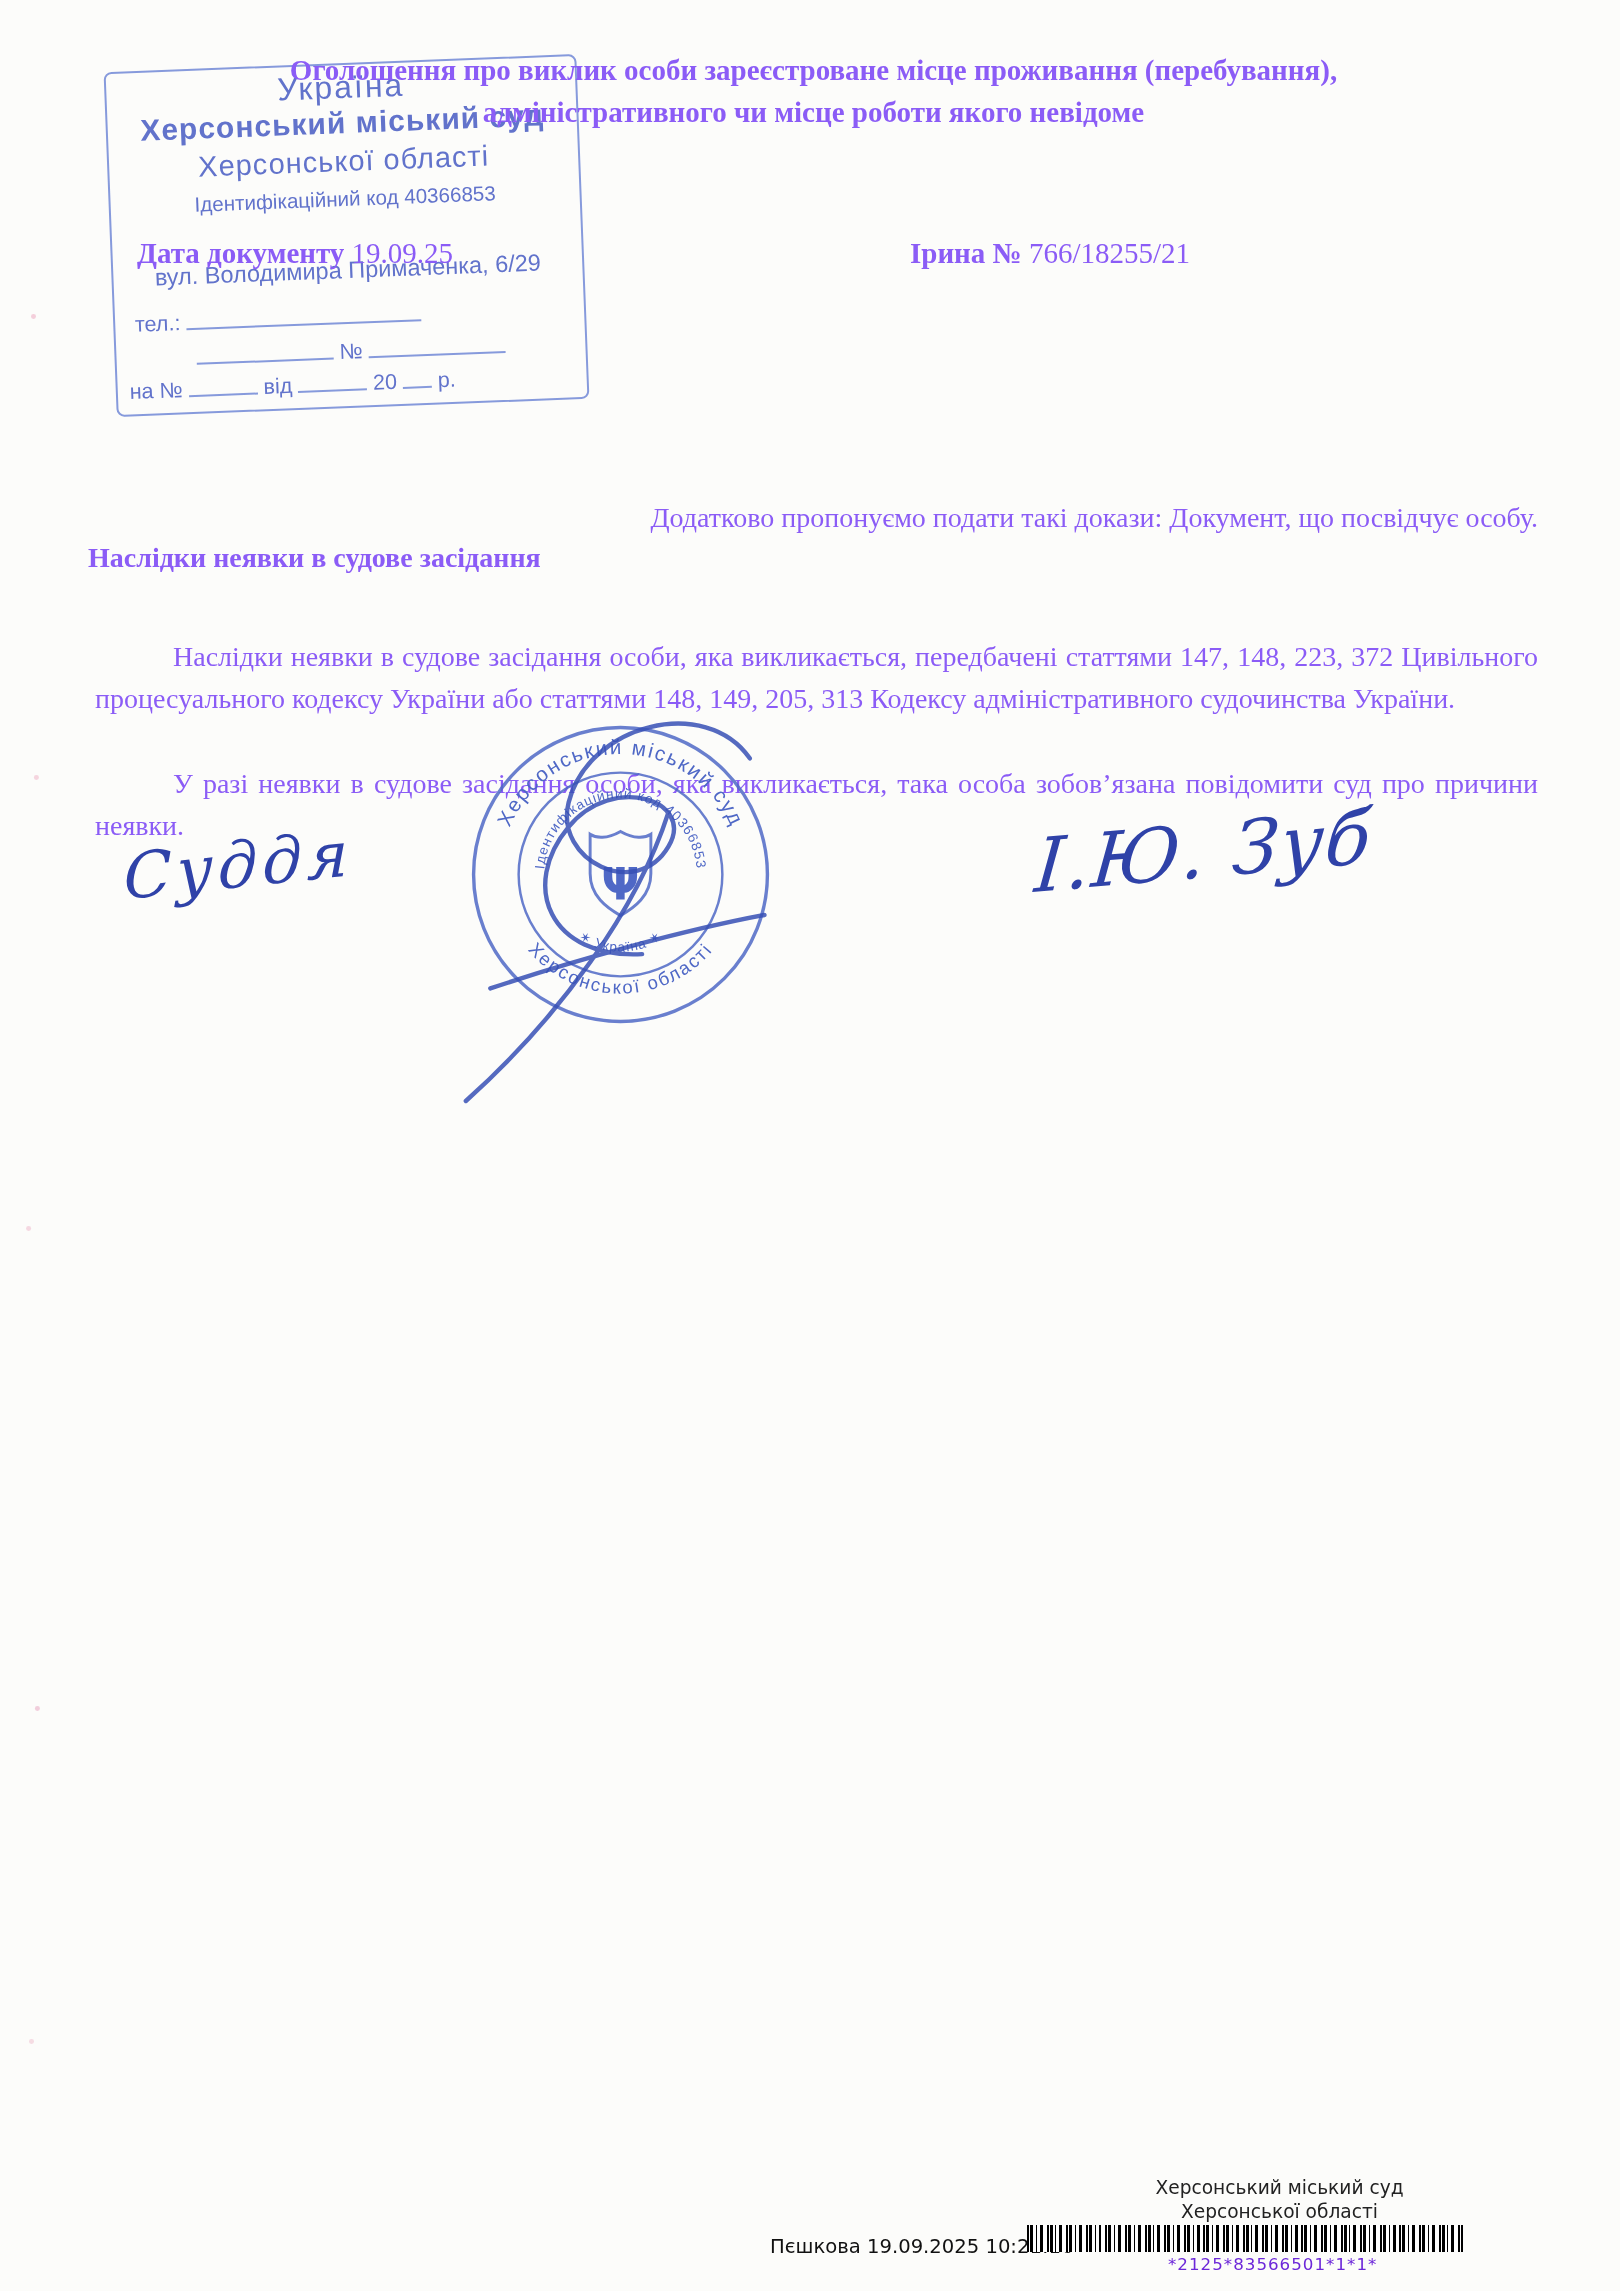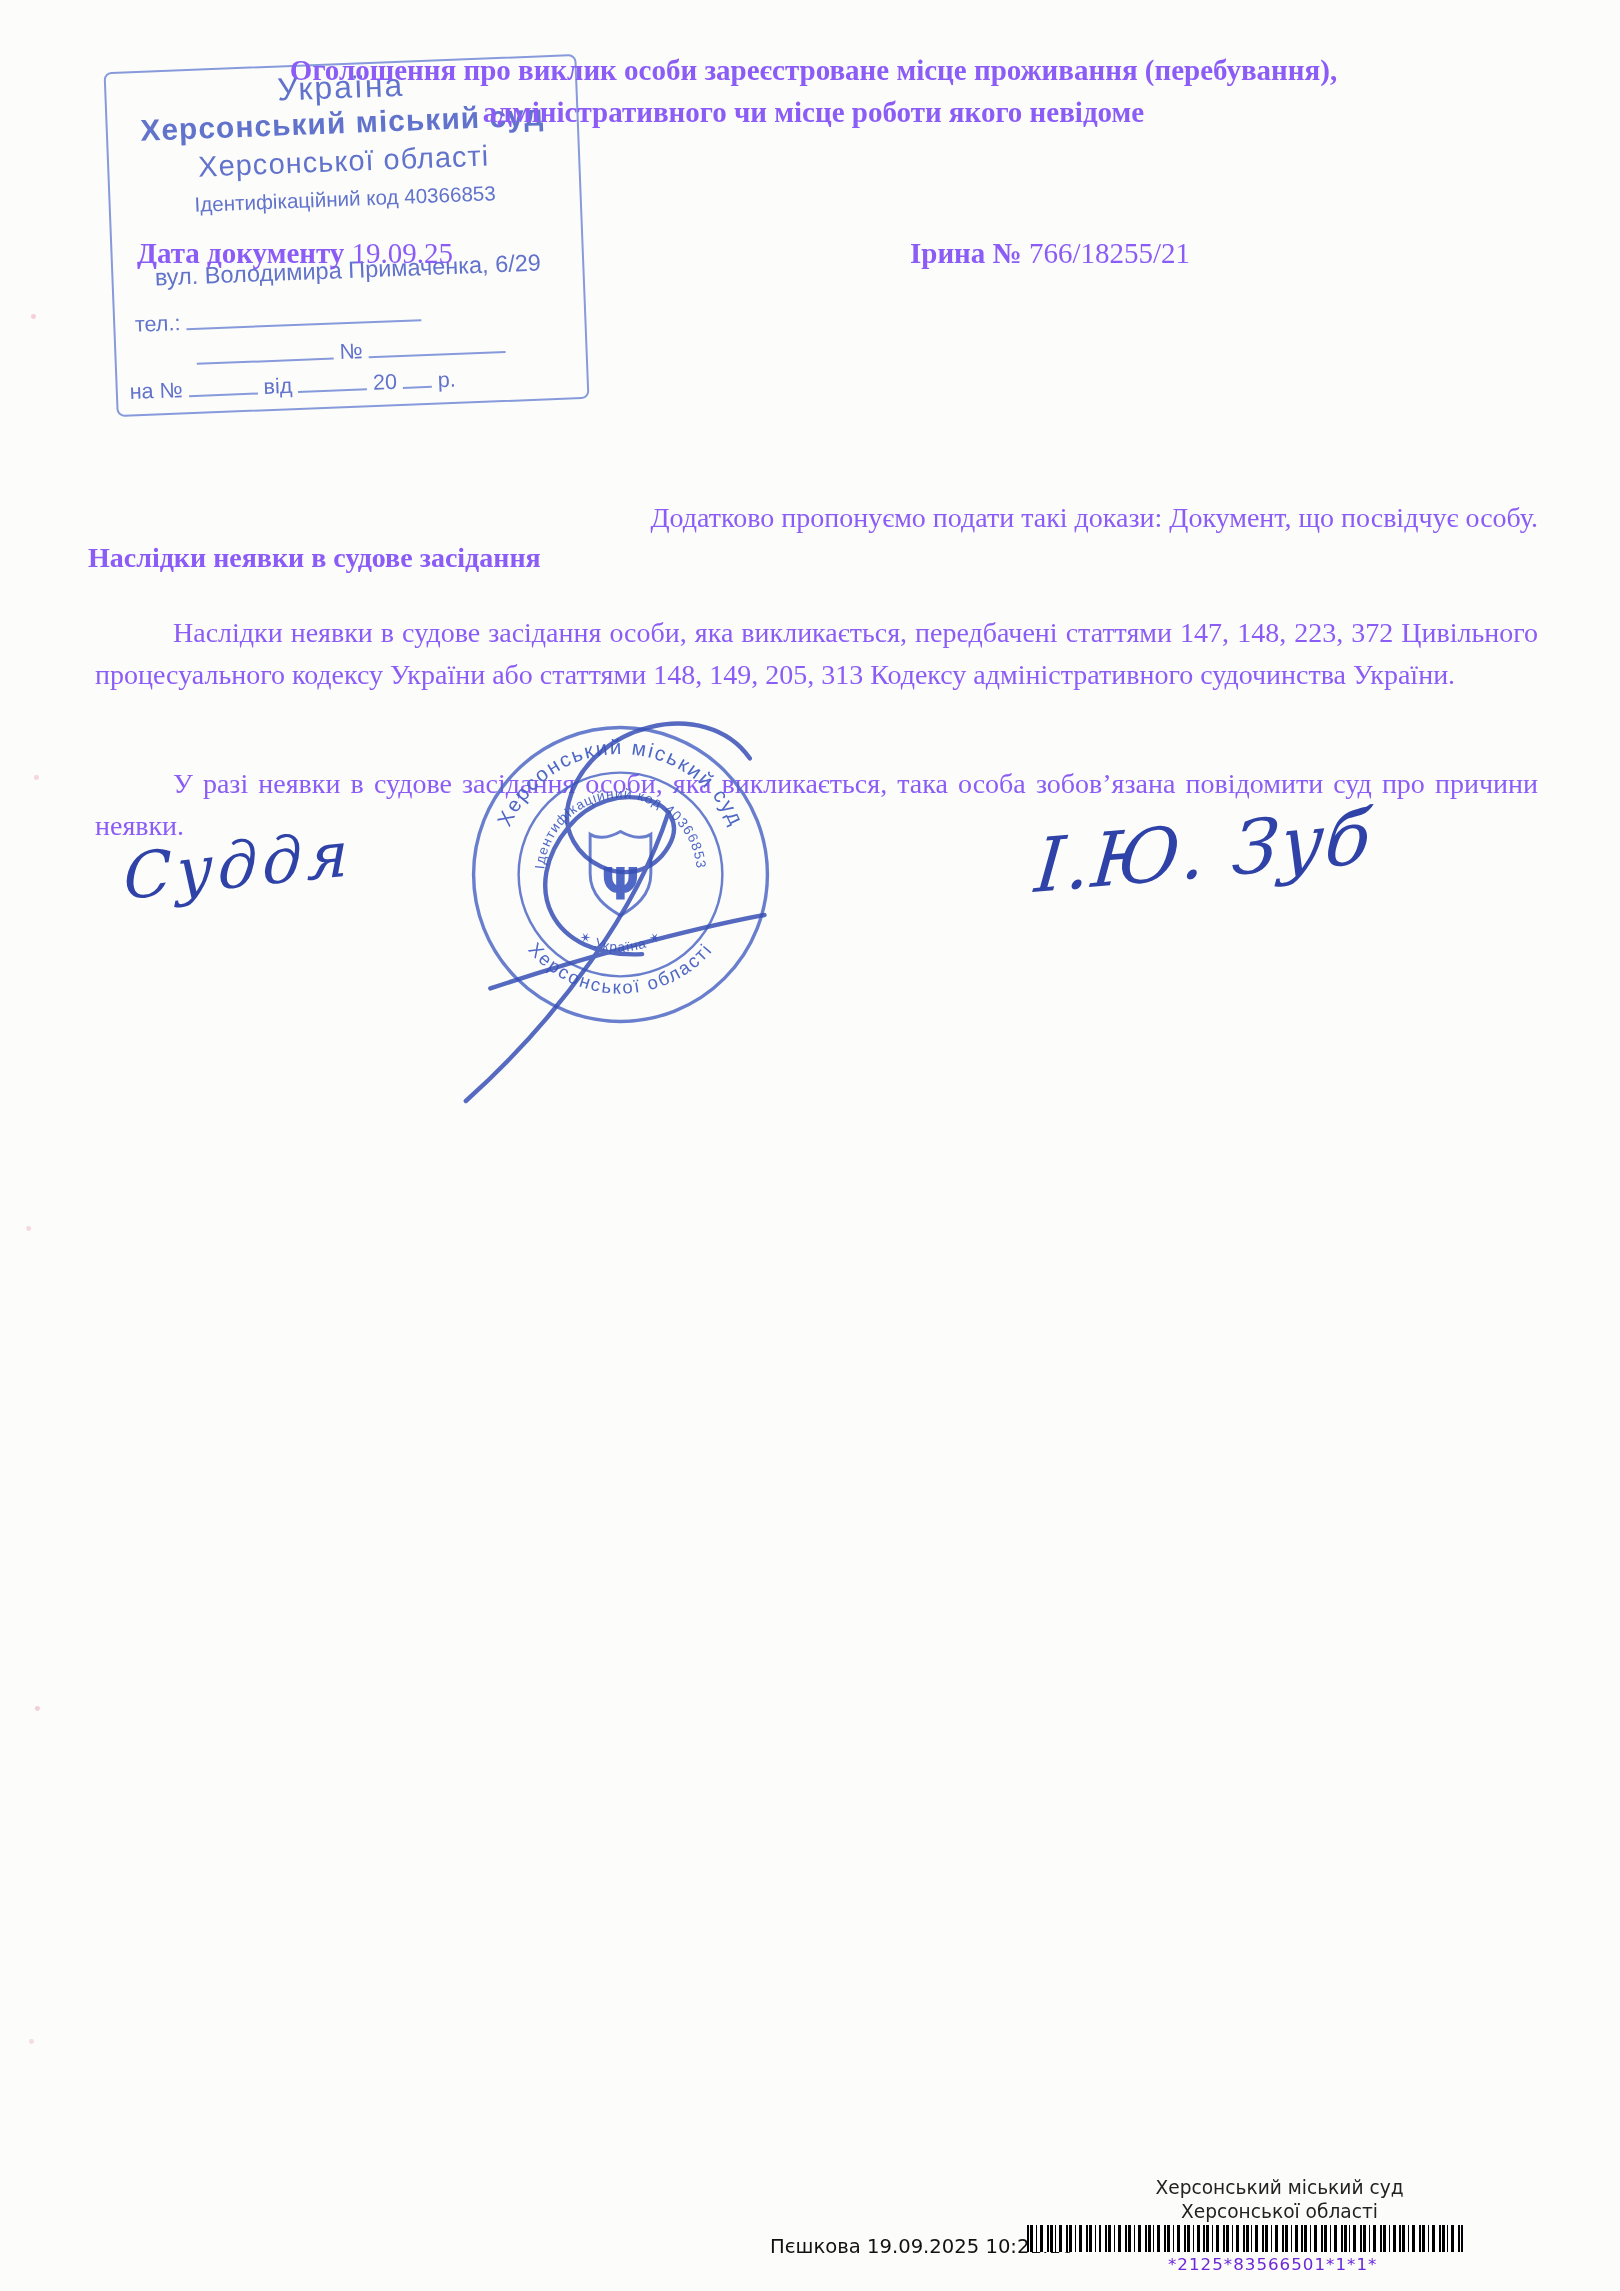--- a/index.html
+++ b/index.html
@@ -31,21 +31,21 @@
   .meta{top:237px;font-size:29px}
   .date{left:137px}
   .case{left:910px}
   .bold{font-weight:bold}
 
   
   .para{font-size:28px;line-height:1.5;text-align:justify;width:1443px;left:95px}
   .p1{top:345px;text-indent:78px}
   .p2{top:469px;text-align:right}
   .heading{top:542px;left:88px;width:1451px;text-align:left;font-weight:bold;font-size:28px}
-  .p3{top:584px;text-indent:78px}
+  .p3{top:608px;text-indent:78px}
   .p4{top:735px;text-indent:78px}
 
   
   .hand{font-family:"DejaVu Serif",serif;font-style:italic;color:#2f42a8;white-space:nowrap}
   .judge-label{left:123px;top:829px;font-size:63px;transform:rotate(-6deg) skewX(-6deg);letter-spacing:4.9px}
   .judge-sig{left:1035px;top:808px;font-size:74px;transform:rotate(-5deg) skewX(-10deg);letter-spacing:2px}
 
   
   .seal-svg{left:454px;top:708px}
   .seal-ring{font-family:"Liberation Sans",sans-serif;font-size:21px;letter-spacing:2px;fill:#4f68c6}

